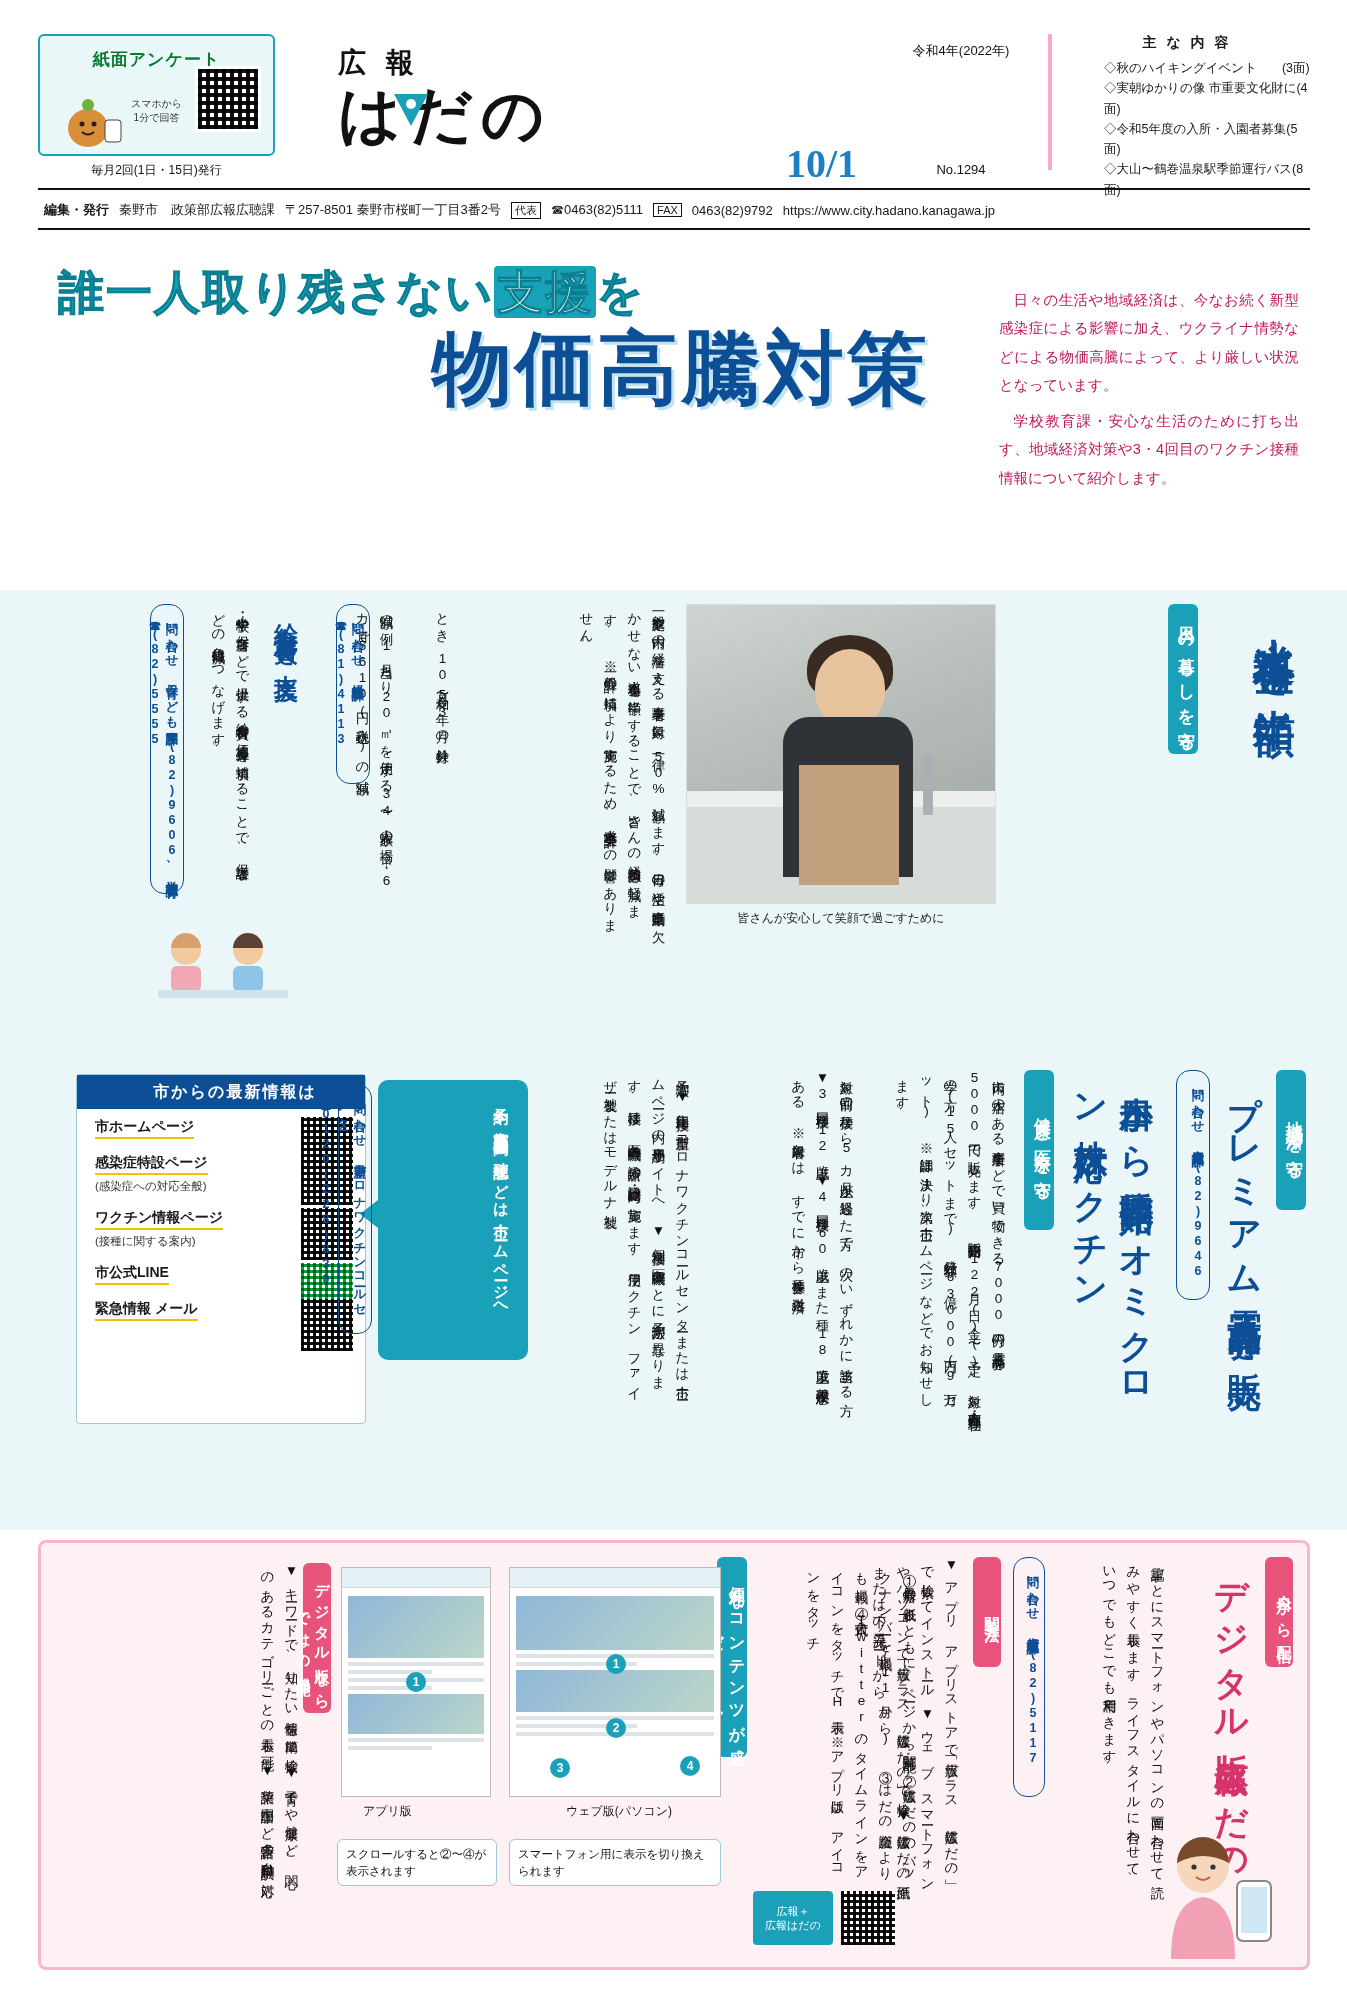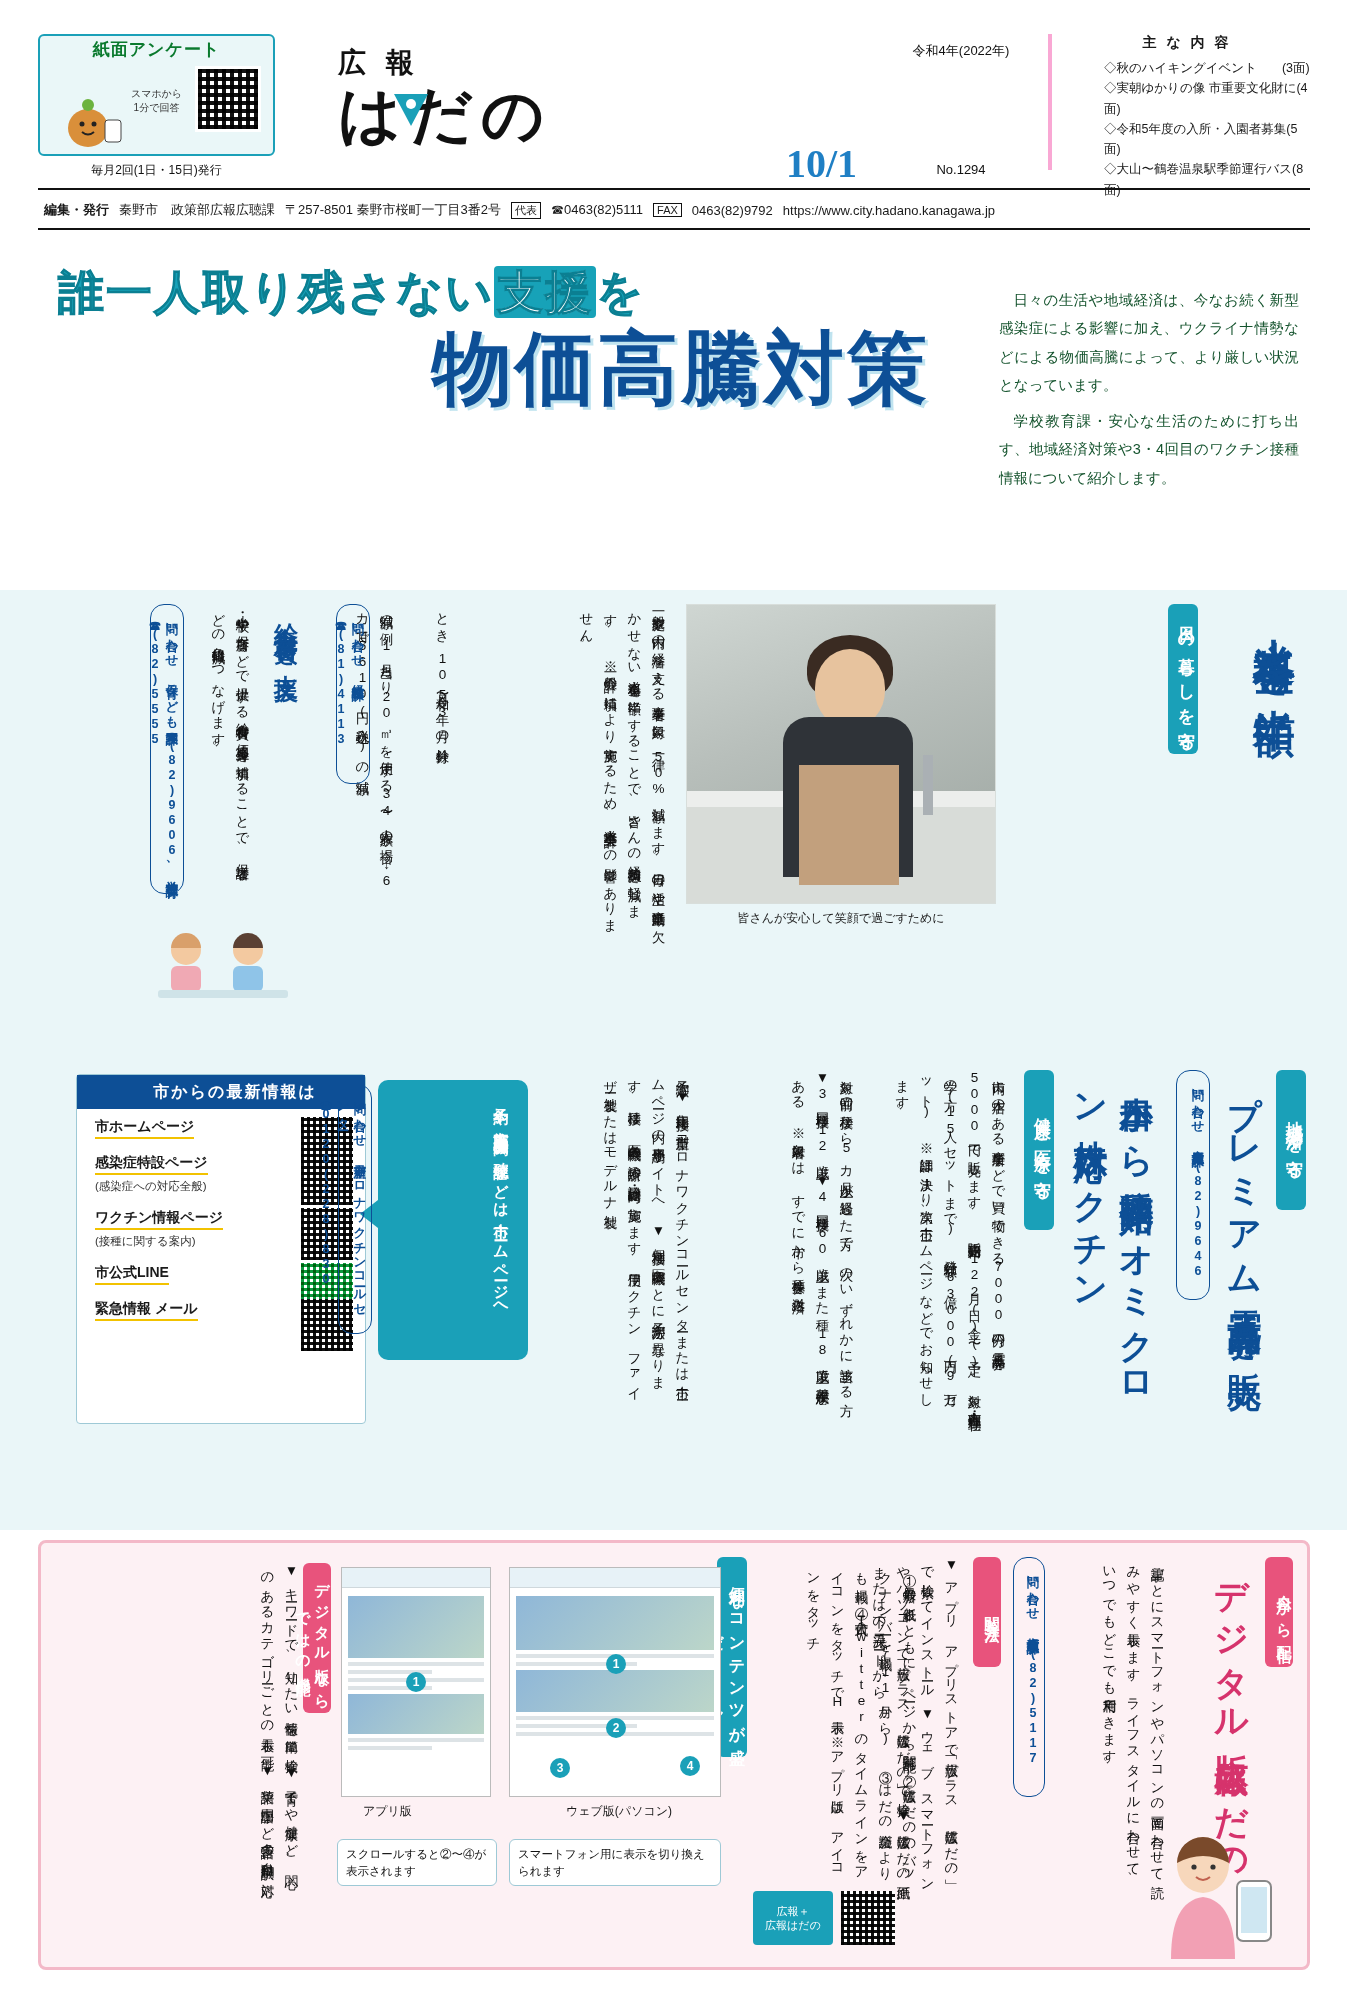--- a/index.html
+++ b/index.html
@@ -15,21 +15,21 @@
   .page { position:relative; width:1347px; height:2000px; }
 
   
   .masthead { position:absolute; left:38px; top:34px; width:1272px; height:150px; }
   .survey-box {
     position:absolute; left:0; top:0; width:237px; height:122px;
     border:2px solid #1aa0b8; border-radius:6px; background:#eaf7f8;
     overflow:hidden;
   }
   .survey-title {
-    margin:2px auto 0; width:180px; text-align:center;
+    margin:12px auto 0; width:180px; text-align:center;
     font-size:17px; font-weight:bold; color:#0a7a2e; letter-spacing:1px;
   }
   .survey-sub { text-align:center; font-size:10px; color:#333; margin-top:26px; }
   .survey-qr {
     position:absolute; right:12px; top:30px; width:66px; height:66px;
     background:
       repeating-linear-gradient(90deg,#111 0 4px,#fff 4px 8px),
       repeating-linear-gradient(0deg,#111 0 4px,#fff 4px 8px);
     background-blend-mode:multiply;
     border:3px solid #fff;
@@ -92,21 +92,21 @@
   .hl-line1 .hl-accent { color:#ffffff; background:#17a2b8; padding:0 3px; border-radius:4px; }
   .hl-main {
     position:absolute; left:70px; top:78px; width:880px;
     font-size:80px; font-weight:bold; line-height:1.12; letter-spacing:3px;
     color:#0d4f96;
     text-shadow: 3px 3px 0 #bfe3ef;
   }
   .hl-main .l2 { display:block; text-align:right; padding-right:20px; }
   .hl-lead {
     position:absolute; right:48px; top:40px; width:300px;
-    font-size:14.5px; line-height:1.95; color:#14532d; text-align:justify;
+    font-size:14.5px; line-height:1.95; color:#be185d; text-align:justify;
   }
   .hl-lead p { margin:0 0 8px 0; text-indent:1em; }
 
   
   .sec1 { position:absolute; left:0; top:590px; width:1347px; height:470px; background:#eaf6f8; }
   .sec1-inner { position:absolute; left:38px; top:8px; width:1272px; height:454px; }
 
   .vtab {
     writing-mode:vertical-rl; text-orientation:upright;
     background:#1aa0b8; color:#fff; font-weight:bold;

